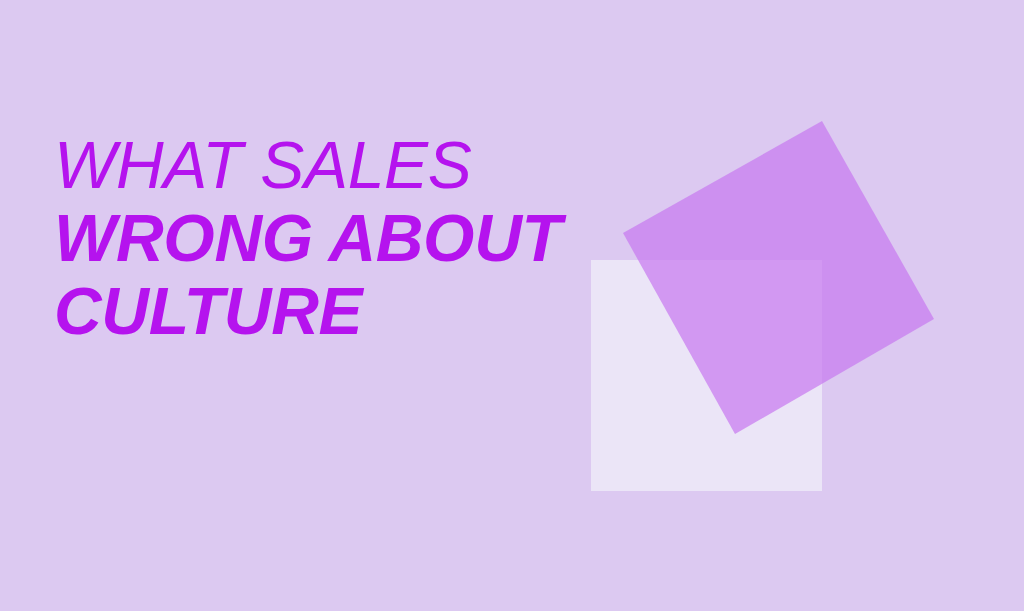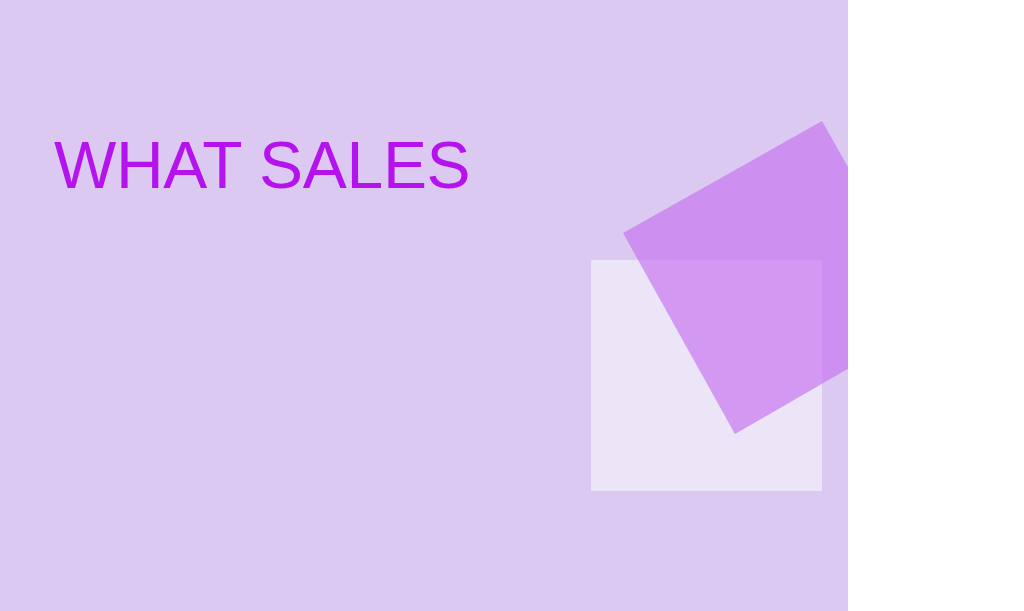--- a/index.html
+++ b/index.html
@@ -6,24 +6,25 @@
     margin: 0;
     padding: 0;
   }
   body {
     background: #ffffff;
     font-family: "Liberation Sans", sans-serif;
   }
 
   #canvas {
     position: relative;
-    width: 848px;
+    width: 1024px;
     height: 611px;
     overflow: hidden;
     background: #dcc9f1;
+    font-style: italic;
   }
 
   
   #shapes {
     position: absolute;
     inset: 0;
     pointer-events: none;
   }
 
   .shape-svg {
@@ -72,15 +73,17 @@
 
   <div id="shapes">
     <svg class="shape-svg" viewBox="0 0 1024 611" xmlns="http://www.w3.org/2000/svg">
       <rect x="591" y="260" width="231" height="231" fill="#ebe5f7"></rect>
       <polygon points="822,121 934,319 735,434 623,233" fill="#c77af0" fill-opacity="0.72"></polygon>
     </svg>
   </div>
 
   <h1 id="headline" style="color: rgb(181, 19, 238);">
     <span class="hl-line"><span class="hl-regular">WHAT SALES</span></span>
+    <span class="hl-line"><span class="hl-bold">WRONG ABOUT</span></span>
+    <span class="hl-line"><span class="hl-bold">CULTURE</span></span>
   </h1>
 
 </div>
 
 </body></html>

